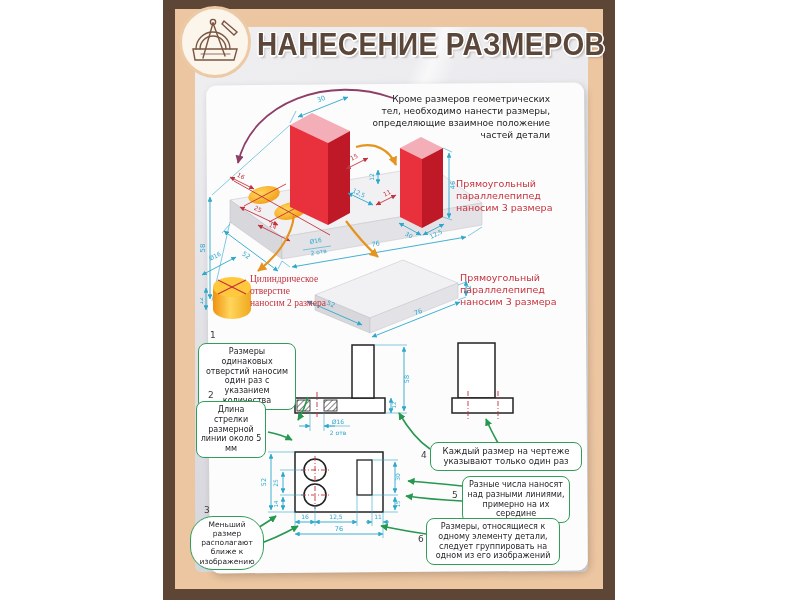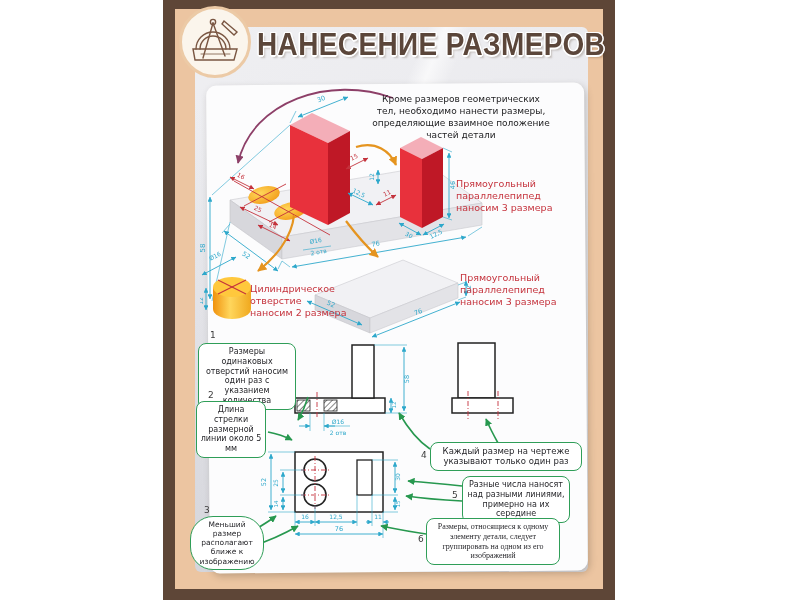--- a/index.html
+++ b/index.html
@@ -19,21 +19,21 @@
         background:#fbf5ec;border:3px solid #eccaa6;box-sizing:border-box;z-index:9;
         display:flex;align-items:center;justify-content:center;}
   .title{position:absolute;left:240px;top:27px;width:340px;text-align:center;z-index:9;
          font-family:"Liberation Sans",sans-serif;font-size:31px;font-weight:700;
          color:#5b463a;letter-spacing:.5px;transform:scaleX(.9);transform-origin:center;
          text-shadow:-1.5px 0 #fff,1.5px 0 #fff,0 -1.5px #fff,0 1.5px #fff,
                      -1px -1px #fff,1px 1px #fff,1px -1px #fff,-1px 1px #fff,2.5px 2.5px 2px rgba(80,60,40,.25);
          white-space:nowrap;}
   .art{position:absolute;left:200px;top:85px;z-index:3;}
   .txt{position:absolute;z-index:5;}
-  .intro{left:372px;top:93px;width:178px;font-size:9px;line-height:1.35;color:#1c1c1e;text-align:center;}
+  .intro{left:372px;top:93px;width:178px;font-size:9px;line-height:1.35;color:#1c1c1e;text-align:right;}
   .redlabel{color:#c5333d;font-size:9.5px;line-height:1.25;font-weight:500;}
   .callout{position:absolute;z-index:6;background:#fff;border:1.4px solid #2f9e58;border-radius:8px;
            font-size:8px;line-height:1.22;color:#26262a;text-align:center;padding:3px 3px;box-sizing:border-box;}
   .cnum{position:absolute;z-index:6;font-size:9px;color:#3a3a3a;}
 </style>
 </head>
 <body>
 
 <div class="screen">
   <div class="frame">
@@ -308,21 +308,21 @@
     <div>параллелепипед</div>
     <div>наносим 3 размера</div>
   </div>
 
   <div class="txt redlabel" style="left:460px;top:272px;width:122px;">
     <div>Прямоугольный</div>
     <div>параллелепипед</div>
     <div>наносим 3 размера</div>
   </div>
 
-  <div class="txt redlabel" style="left:250px;top:283px;width:132px;">
+  <div class="txt redlabel" style="left:250px;top:274px;width:132px;font-family:Liberation Serif, serif;">
     <div>Цилиндрическое</div>
     <div>отверстие</div>
     <div>наносим 2 размера</div>
   </div>
 
   <span class="cnum" style="left:210px;top:330px;">1</span>
   <div class="callout" style="left:198px;top:343px;width:98px;">Размеры одинаковых отверстий наносим один раз с указанием количества</div>
 
   <span class="cnum" style="left:208px;top:390px;">2</span>
   <div class="callout" style="left:196px;top:401px;width:70px;">Длина стрелки размерной линии около 5 мм</div>
@@ -330,14 +330,14 @@
   <span class="cnum" style="left:204px;top:505px;">3</span>
   <div class="callout" style="left:190px;top:516px;width:74px;font-size:7.5px;border-radius:23px;">Меньший размер располагают ближе к изображению</div>
 
   <span class="cnum" style="left:421px;top:450px;">4</span>
   <div class="callout" style="left:430px;top:442px;width:152px;font-size:8.5px;">Каждый размер на чертеже указывают только один раз</div>
 
   <span class="cnum" style="left:452px;top:490px;">5</span>
   <div class="callout" style="left:462px;top:476px;width:108px;">Разные числа наносят над разными линиями, примерно на их середине</div>
 
   <span class="cnum" style="left:418px;top:534px;">6</span>
-  <div class="callout" style="left:426px;top:518px;width:134px;font-family:Liberation Serif, serif;">Размеры, относящиеся к одному элементу детали, следует группировать на одном из его изображений</div>
+  <div class="callout" style="left:426px;top:518px;width:134px;">Размеры, относящиеся к одному элементу детали, следует группировать на одном из его изображений</div>
 </div>
 
 </body></html>

